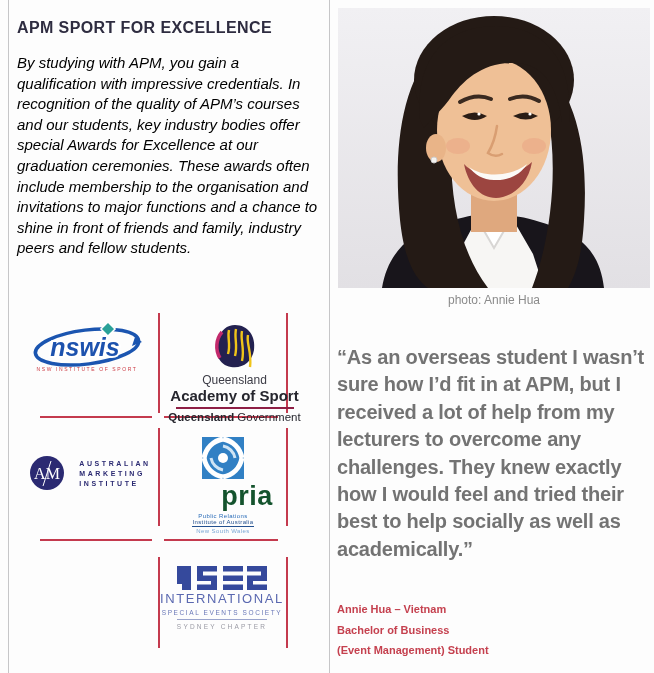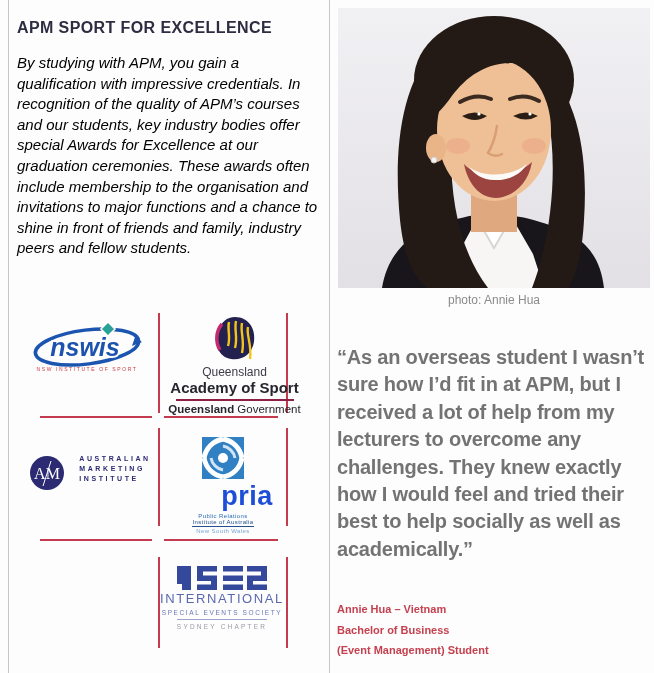--- a/index.html
+++ b/index.html
@@ -39,35 +39,35 @@
   }
 
   
   .gl{position:absolute;background:#c43a4e;}
   .gl-v{width:2px;}
   .gl-h{height:2px;}
 
   
   .cell{position:absolute;display:flex;flex-direction:column;align-items:center;}
   .cell-nswis{left:18px;top:321px;width:138px;}
-  .cell-qas{left:160px;top:316px;width:149px;}
-  .cell-ami{left:24px;top:455px;width:132px;flex-direction:row;justify-content:center;gap:14px;align-items:flex-start;}
+  .cell-qas{left:160px;top:324px;width:149px;}
+  .cell-ami{left:24px;top:455px;width:132px;flex-direction:row;justify-content:center;gap:14px;align-items:center;}
   .cell-pria{left:160px;top:436px;width:126px;}
   .cell-ises{left:158px;top:566px;width:128px;}
 
   .ami-text{display:flex;flex-direction:column;gap:3px;}
   .ami-line{font-size:7px;letter-spacing:2.6px;color:#2b2a72;font-weight:bold;}
 
   .qas-l1{font-size:12px;color:#3c3c46;margin-top:3px;}
   .qas-l2{font-size:15px;font-weight:bold;color:#26262e;margin-top:0;}
   .qas-rule{width:118px;height:2px;background:#8e1f45;margin-top:3px;}
   .qas-gov{font-size:11.5px;color:#26262e;margin-top:2px;}
   .qas-gov .bold{font-weight:bold;}
 
-  .pria-word{font-size:27px;font-weight:bold;color:#1d4ed8;line-height:1;margin-top:3px;letter-spacing:.5px;margin-left:48px;}
+  .pria-word{font-size:27px;font-weight:bold;color:#14532d;line-height:1;margin-top:3px;letter-spacing:.5px;margin-left:48px;}
   .pria-s1{font-size:6px;color:#2a6cb8;margin-top:3px;letter-spacing:.4px;}
   .pria-s2{font-size:6px;color:#23508f;border-bottom:1px solid #23508f;padding-bottom:1px;letter-spacing:.4px;}
   .pria-s3{font-size:6px;color:#7ba7d4;margin-top:1px;letter-spacing:.4px;}
 
   .ises-l1{font-size:13px;letter-spacing:1.6px;color:#5a68b0;margin-top:1px;}
   .ises-l2{font-size:6.5px;letter-spacing:1.6px;color:#6a78b8;margin-top:3px;}
   .ises-rule{width:90px;height:1px;background:#9aa4cc;margin-top:3px;}
   .ises-l3{font-size:6.5px;letter-spacing:2.2px;color:#9a9aa4;margin-top:3px;}
 </style>
 </head>

